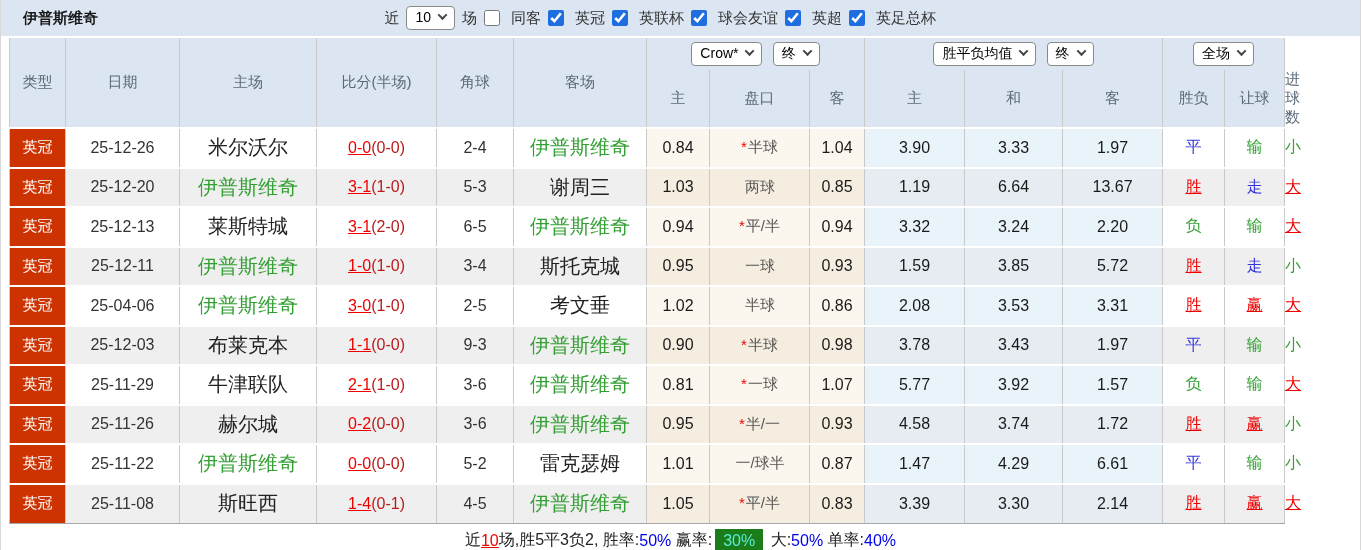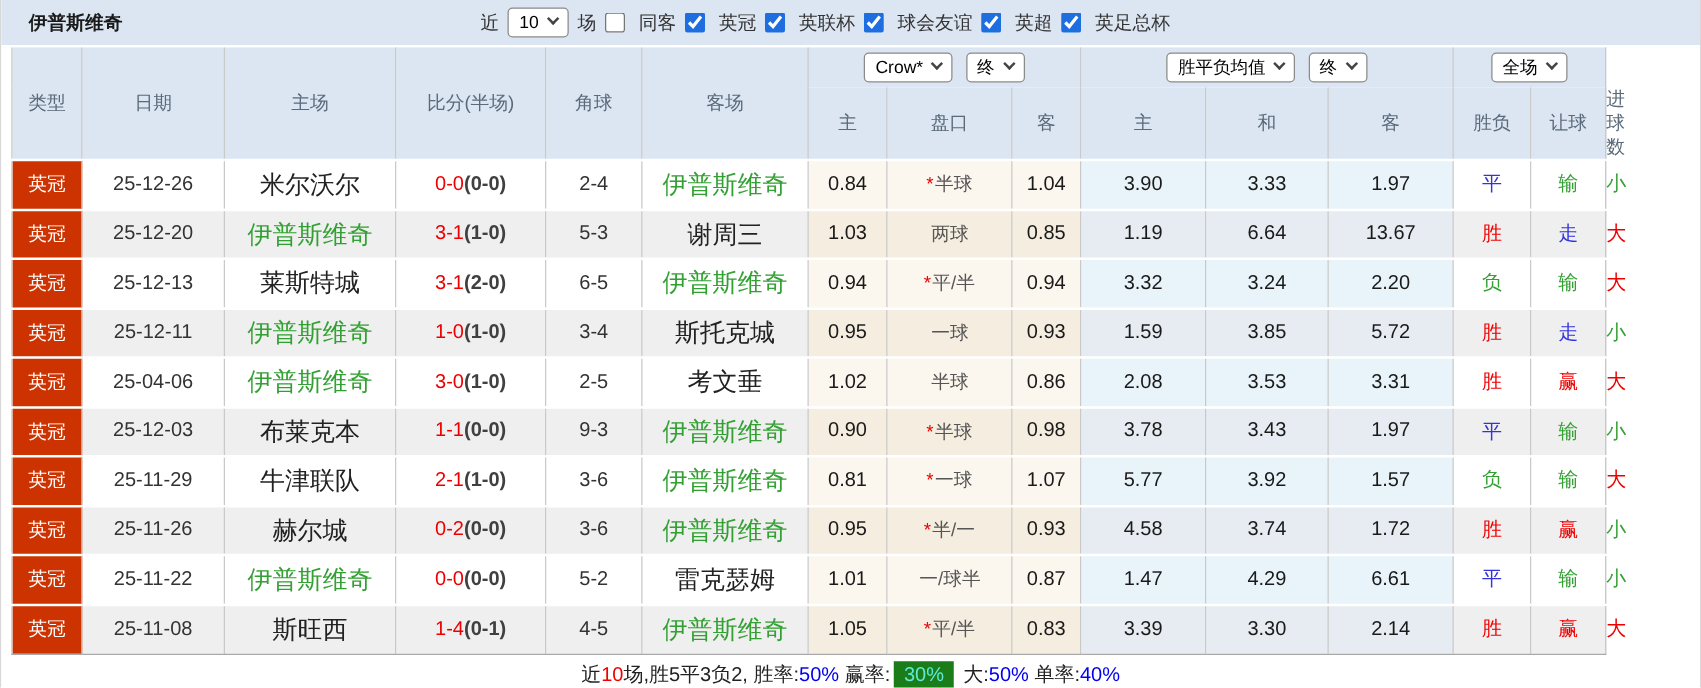--- a/index.html
+++ b/index.html
@@ -53,22 +53,22 @@
   tbody tr:last-of-type td { border-bottom: 1px solid #a8a8a8; }
   td.type { background: #cc3300 !important; color: #fff; font-size: 15px; }
   td.date, td.corners { color: #333; }
   td.team { font-size: 20px; }
   td.hc { background: #fcf7ee; }
   tbody tr:nth-child(even) td.hc { background: #f5eee0; }
   td.oc { background: #e9f4fa; }
   tbody tr:nth-child(even) td.oc { background: #e6ecf1; }
   td.line { font-size: 15px; color: #555; }
   .star { color: #ee0000; margin-right: 1px; }
-  .score-ht { color: #404040; font-weight: bold; }
-  .c-red { color: #ee0000; }
+  .score-ht { color: #b91c1c; }
+  .c-red { color: #ee0000; text-decoration: underline; }
   .c-blue { color: #3333dd; }
   .c-green { color: #33a033; }
   .c-dark { color: #222222; }
   
   .footer {
     height: 34px; display: flex; align-items: center; justify-content: center;
     font-size: 16px; color: #222; background: #fff; white-space: pre;
   }
   .footer .pct { color: #0000ee; }
   .badge-green { background: #1a7d1a; color: #5eead4; padding: 3px 8px; margin: 0 3px; }

